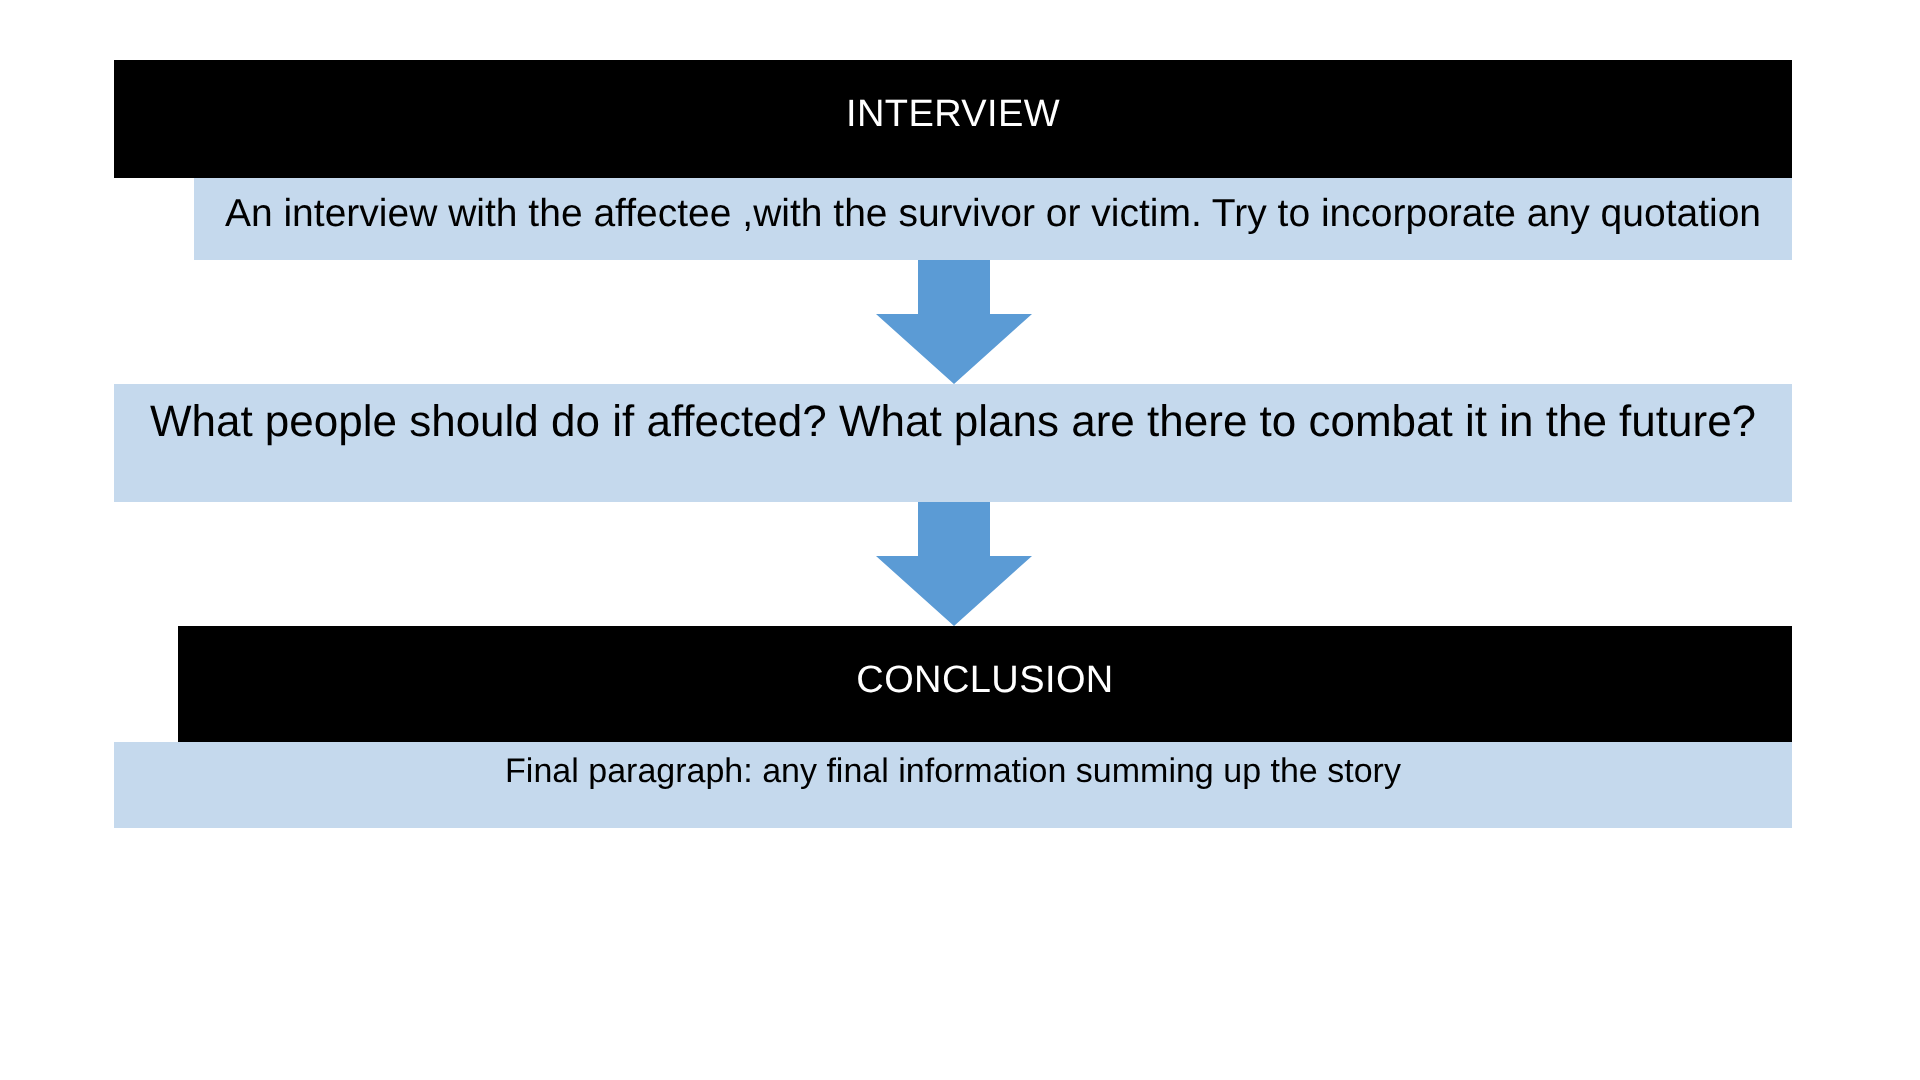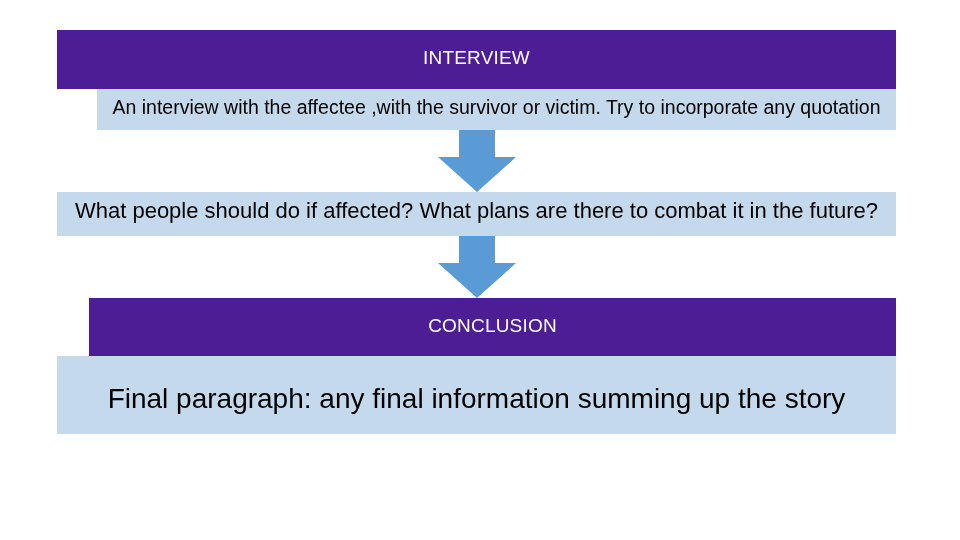--- a/index.html
+++ b/index.html
@@ -30,21 +30,21 @@
     width: 839px;
   }
 
   
   .stage {
     position: relative;
     width: 100%;
   }
 
   .stage-title {
-    background: #4c1d95;
+    background: #000000;
     color: #FFFFFF;
     text-align: center;
     font-size: 19px;
     line-height: 1.25;
     letter-spacing: 0.2px;
     padding: 16px 10px 18px 10px;
     box-sizing: border-box;
     -webkit-font-smoothing: antialiased;
   }
 
@@ -56,25 +56,25 @@
     padding: 6px 14px 9px 14px;
     line-height: 1.3;
   }
 
   
   .stage-1 .stage-title   { padding: 16px 10px 19px 10px; font-size: 19px; }
   .stage-1 .stage-body    { font-size: 19.5px; padding: 6px 12px 10px 12px; margin-left: 40px; }
 
   
   .stage-2 .stage-title   { padding: 16px 10px 19px 10px; font-size: 21px; }
-  .stage-2 .stage-body    { font-size: 22px; padding: 5px 12px 10px 12px; }
+  .stage-2 .stage-body    { font-size: 22px; padding: 5px 12px 25px 12px; }
 
   
   .stage-3 .stage-title   { padding: 16px 10px 19px 10px; font-size: 19px; margin-left: 32px; }
-  .stage-3 .stage-body    { font-size: 28px; padding: 25px 12px 16px 12px; }
+  .stage-3 .stage-body    { font-size: 17px; padding: 4px 12px 16px 12px; }
 
   
   .connector {
     position: relative;
     width: 100%;
     height: 62px;
     background: #ffffff;
   }
   .connector.connector-2 { height: 62px; }
 

